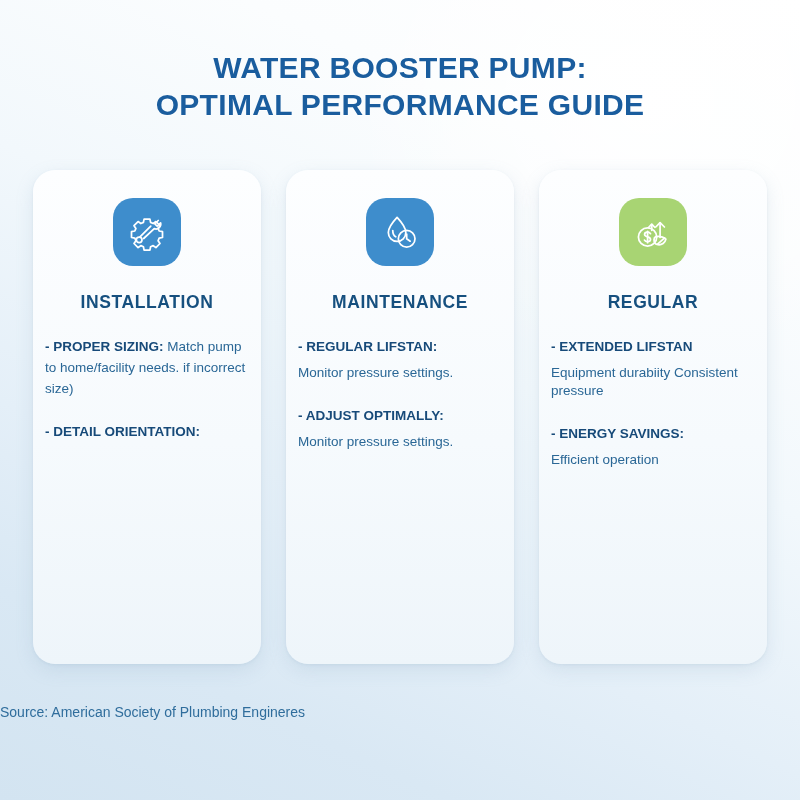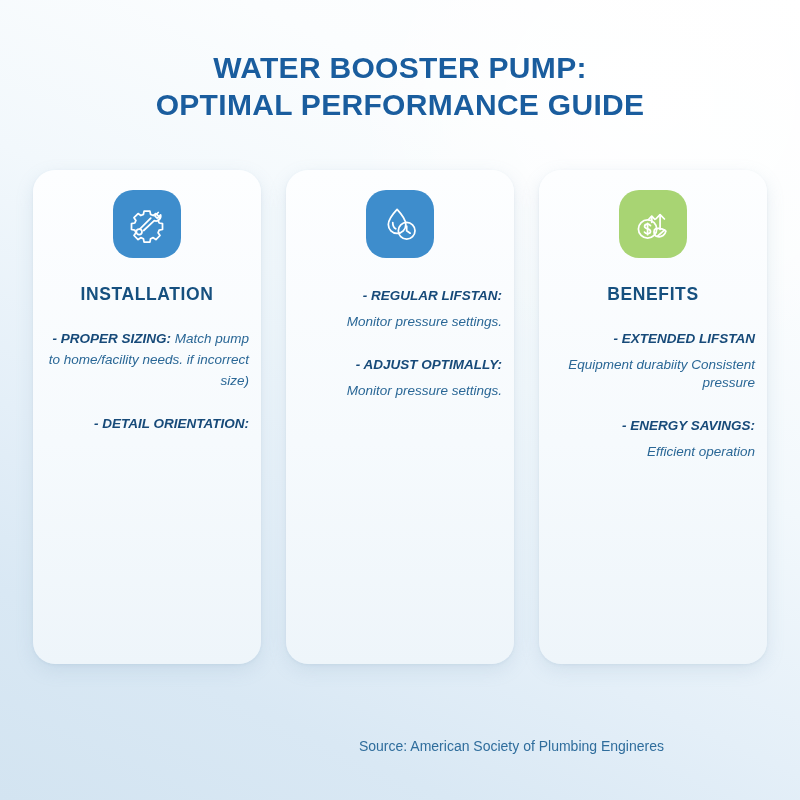--- a/index.html
+++ b/index.html
@@ -67,21 +67,21 @@
     justify-content: space-between;
   }
 
   .card {
     width: 228px;
     height: 494px;
     border-radius: 22px;
     background: linear-gradient(180deg, #fdfeff 0%, #f6fafd 55%, #eef5fa 100%);
     box-shadow: 0 6px 18px rgba(120,155,185,0.17),
                 0 1px 3px rgba(120,155,185,0.12);
-    padding: 20px 12px 0 12px;
+    padding: 28px 12px 0 12px;
     display: flex;
     flex-direction: column;
     align-items: center;
   }
 
   
   .icon-tile {
     width: 68px;
     height: 68px;
     border-radius: 20px;
@@ -107,48 +107,47 @@
 
   
   .items {
     width: 100%;
     display: flex;
     flex-direction: column;
     align-items: center;
   }
   .item {
     width: 100%;
-    text-align: right;
+    text-align: left;
     margin-bottom: 22px;
     line-height: 1.32;
-    font-style: italic;
   }
   .item:last-child { margin-bottom: 0; }
 
   .item-label {
     font-size: 13.5px;
     font-weight: bold;
     color: #174a79;
     display: inline;
   }
   .item-text {
     font-size: 13.5px;
     font-weight: normal;
     color: #2a6796;
     display: inline;
   }
   .item-text.block { display: block; margin-top: 8px; }
 
   
   .footer {
     position: absolute;
-    top: 738px;
+    top: 704px;
     left: 0;
     width: 664px;
-    text-align: right;
+    text-align: left;
     font-size: 14px;
     color: #2f6d9c;
   }
 </style>
 </head>
 <body>
 
 <div id="infographic">
 
   <div class="title-block">
@@ -188,20 +187,21 @@
 
           <path d="M20.5 6.5c0 0 10.5 11.2 10.5 18.2a10.5 10.5 0 0 1-21 0C10 17.7 20.5 6.5 20.5 6.5z"></path>
 
           <path d="M15.3 22.2c0 3.6 1.4 6.3 3.6 7.6"></path>
 
           <circle cx="32" cy="32" r="10"></circle>
 
           <path d="M32 26.4V32l4.2 3.0"></path>
         </svg>
       </div>
+      <div class="card-heading">MAINTENANCE</div>
       <div class="items">
         <div class="item">
           <span class="item-label">- REGULAR LIFSTAN:</span>
           <span class="item-text block">Monitor pressure settings.</span>
         </div>
         <div class="item">
           <span class="item-label">- ADJUST OPTIMALLY:</span>
           <span class="item-text block">Monitor pressure settings.</span>
         </div>
       </div>
@@ -219,21 +219,21 @@
           <path d="M22.5 22.0v-7.0"></path>
           <path d="M18.9 18.3l3.6-3.7 3.6 3.7"></path>
 
           <path d="M32.5 30.5V13.0"></path>
           <path d="M27.3 18.0l5.2-5.2 5.2 5.2"></path>
 
           <path d="M27.5 29.5c5.5-1.0 9.8 1.0 12.0 3.0-1.0 4.5-5.0 7.5-9.5 6.8-3.0-.5-4.8-3.0-4.8-6.0 0-1.5.8-3.0 2.3-3.8z"></path>
           <path d="M38.0 31.0l-8.5 7.5"></path>
         </svg>
       </div>
-      <div class="card-heading">BENEFITS</div>
+      <div class="card-heading">REGULAR</div>
       <div class="items">
         <div class="item">
           <span class="item-label">- EXTENDED LIFSTAN</span>
           <span class="item-text block">Equipment durabiity Consistent pressure</span>
         </div>
         <div class="item">
           <span class="item-label">- ENERGY SAVINGS:</span>
           <span class="item-text block">Efficient operation</span>
         </div>
       </div>

